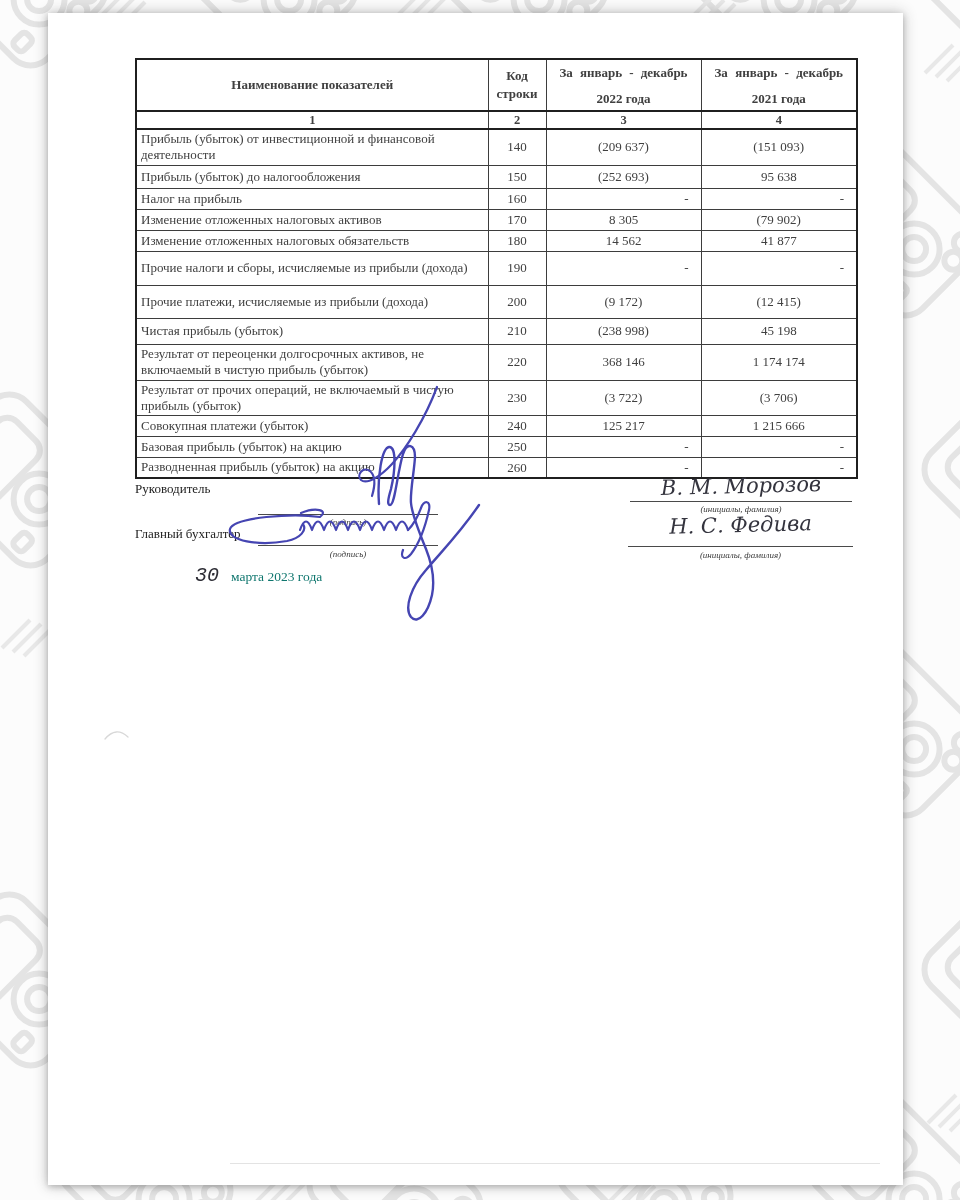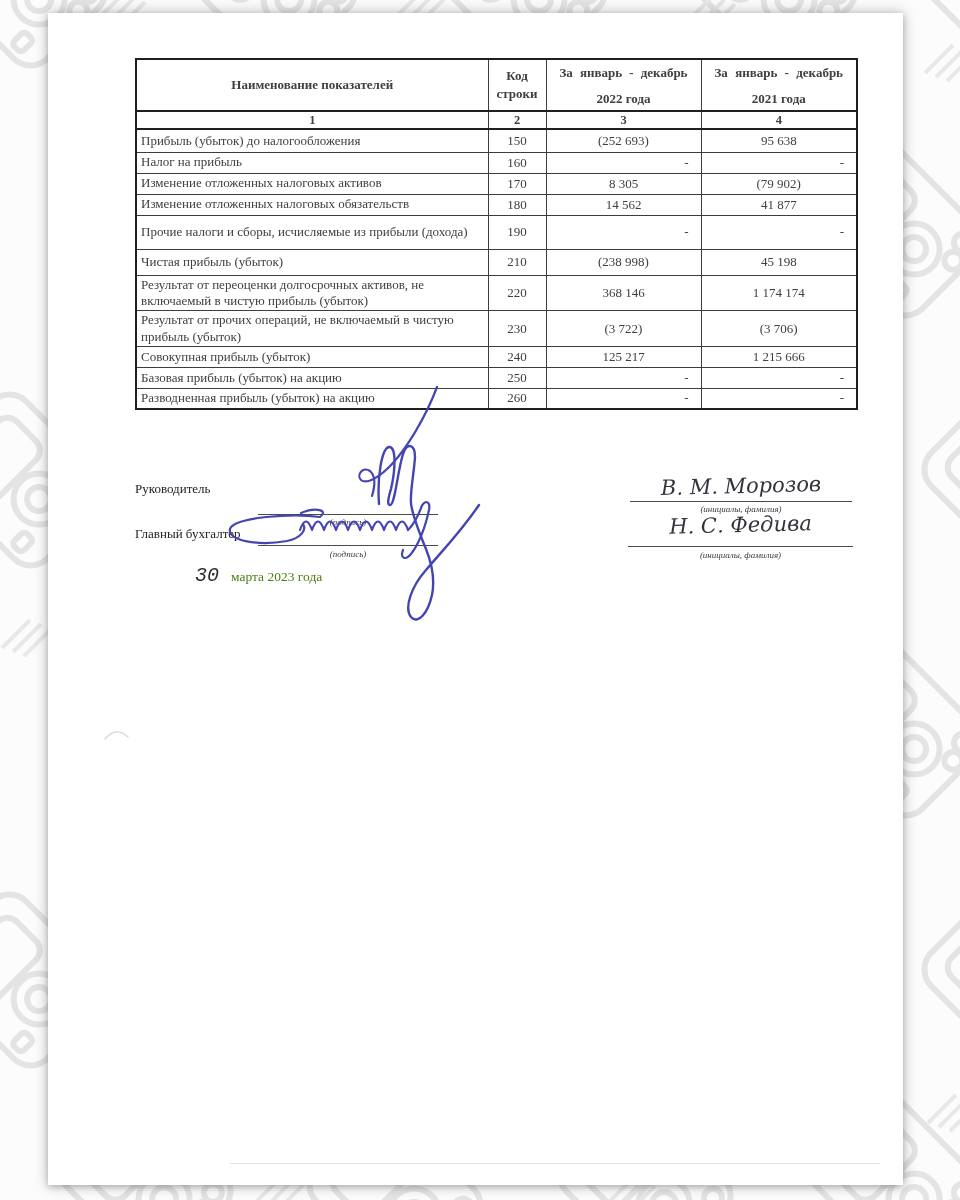--- a/index.html
+++ b/index.html
@@ -43,21 +43,21 @@
   .abs{position:absolute;z-index:3;}
   .lab{font-size:13px;color:#222;}
   .sline{height:0;border-top:1.5px solid #4a4a4a;}
   .cap{font-style:italic;font-size:9px;color:#3a3a3a;text-align:center;}
   .hname{
     font-family:"DejaVu Serif",serif;font-style:italic;font-size:21px;
     color:#34343e;text-align:center;transform:rotate(-1.5deg);white-space:nowrap;
   }
   .daterow{display:flex;align-items:baseline;}
   .dday{font-family:Liberation Mono, monospace;font-style:italic;font-size:20px;color:#2e2e36;}
-  .drest{font-size:13.5px;color:#4d7c0f;margin-left:12px;}
+  .drest{font-size:13.5px;color:#0f766e;margin-left:12px;}
   .scanline{position:absolute;left:182px;top:1150px;width:650px;height:1px;background:#e3e3e3;z-index:2;}
   .inksvg{position:absolute;left:0;top:0;z-index:6;pointer-events:none;}
   .inksvg path{fill:none;stroke-linecap:round;stroke-linejoin:round;}
 </style>
 </head>
 <body>
 
 <svg class="wm" width="960" height="1200" viewBox="0 0 960 1200" aria-hidden="true">
   <defs>
     <g id="cam" stroke="#e4e4e4" stroke-width="4" fill="none">
@@ -126,20 +126,26 @@
         </th>
       </tr>
       <tr class="nums">
         <th>1</th>
         <th>2</th>
         <th>3</th>
         <th>4</th>
       </tr>
     </thead>
     <tbody id="fin-body">
+        <tr style="height: 34px;">
+          <td class="lbl">Прибыль (убыток) от инвестиционной и финансовой деятельности</td>
+          <td class="code">140</td>
+          <td class="val">(209 637)</td>
+          <td class="val">(151 093)</td>
+        </tr>
         <tr style="height: 23px;">
           <td class="lbl">Прибыль (убыток) до налогообложения</td>
           <td class="code">150</td>
           <td class="val">(252 693)</td>
           <td class="val">95 638</td>
         </tr>
         <tr style="height: 21px;">
           <td class="lbl">Налог на прибыль</td>
           <td class="code">160</td>
           <td class="dash">-</td>
@@ -156,40 +162,46 @@
           <td class="code">180</td>
           <td class="val">14 562</td>
           <td class="val">41 877</td>
         </tr>
         <tr style="height: 34px;">
           <td class="lbl">Прочие налоги и сборы, исчисляемые из прибыли (дохода)</td>
           <td class="code">190</td>
           <td class="dash">-</td>
           <td class="dash">-</td>
         </tr>
+        <tr style="height: 33px;">
+          <td class="lbl">Прочие платежи, исчисляемые из прибыли (дохода)</td>
+          <td class="code">200</td>
+          <td class="val">(9 172)</td>
+          <td class="val">(12 415)</td>
+        </tr>
         <tr style="height: 26px;">
           <td class="lbl">Чистая прибыль (убыток)</td>
           <td class="code">210</td>
           <td class="val">(238 998)</td>
           <td class="val">45 198</td>
         </tr>
         <tr style="height: 34px;">
           <td class="lbl">Результат от переоценки долгосрочных активов, не включаемый в чистую прибыль (убыток)</td>
           <td class="code">220</td>
           <td class="val">368 146</td>
           <td class="val">1 174 174</td>
         </tr>
         <tr style="height: 35px; margin-top: 32px;">
           <td class="lbl">Результат от прочих операций, не включаемый в чистую прибыль (убыток)</td>
           <td class="code">230</td>
           <td class="val">(3 722)</td>
           <td class="val">(3 706)</td>
         </tr>
         <tr style="height: 21px;">
-          <td class="lbl">Совокупная прибыль (убыток)</td>
+          <td class="lbl">Совокупная платежи (убыток)</td>
           <td class="code">240</td>
           <td class="val">125 217</td>
           <td class="val">1 215 666</td>
         </tr>
         <tr style="height: 21px; padding-left: 48px;">
           <td class="lbl">Базовая прибыль (убыток) на акцию</td>
           <td class="code">250</td>
           <td class="dash">-</td>
           <td class="dash">-</td>
         </tr>

